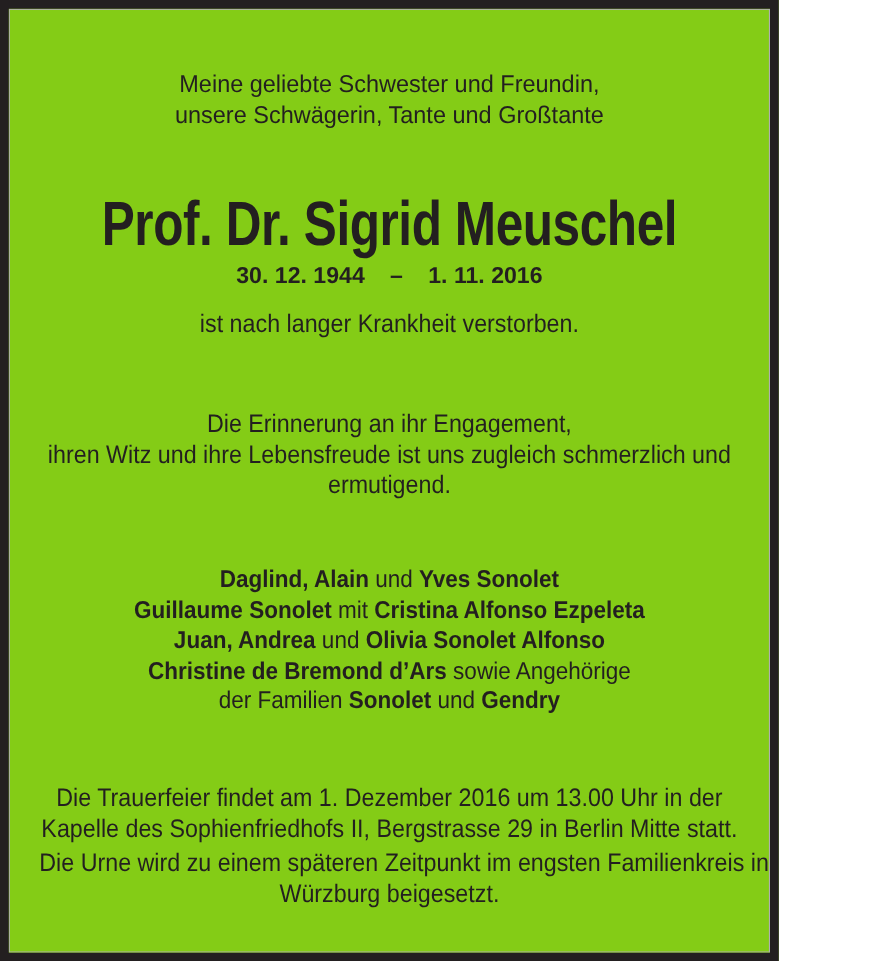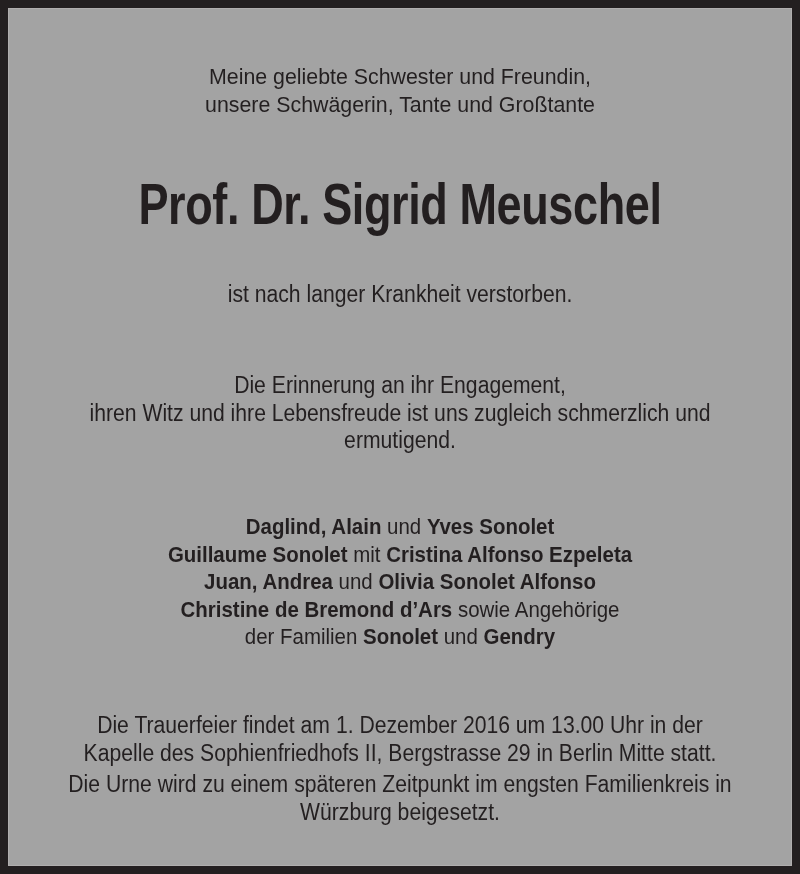--- a/index.html
+++ b/index.html
@@ -3,25 +3,25 @@
 <meta charset="utf-8">
 <title>Traueranzeige</title>
 <style>
   html, body {
     margin: 0;
     padding: 0;
     background: #ffffff;
   }
   .page {
     position: relative;
-    width: 800px;
+    width: 708px;
     height: 874px;
     box-sizing: border-box;
     border: 8px solid #231f20;
-    background: #a3a3a3;
+    background: #84cc16;
     color: #231f20;
     font-family: "Liberation Sans", "DejaVu Sans", sans-serif;
     overflow: hidden;
   }
   
   .hairline {
     position: absolute;
     inset: 0;
     border: 1px solid #b0aeae;
     pointer-events: none;
@@ -99,20 +99,23 @@
 <div class="page">
   <div class="hairline"></div>
 
   <div class="block intro">
       <div>Meine geliebte Schwester und Freundin,</div>
       <div>unsere Schwägerin, Tante und Großtante</div>
     </div>
 
   <h1 class="block title">Prof. Dr. Sigrid Meuschel</h1>
 
+  <div class="block dates">
+    <span>30. 12. 1944</span><span class="dash">–</span><span>1. 11. 2016</span>
+  </div>
 
   <div class="block passed">ist nach langer Krankheit verstorben.</div>
 
   <div class="block tribute">
       <div>Die Erinnerung an ihr Engagement,</div>
       <div>ihren Witz und ihre Lebensfreude ist uns zugleich schmerzlich und</div>
       <div>ermutigend.</div>
     </div>
 
   <div class="block mourners">

